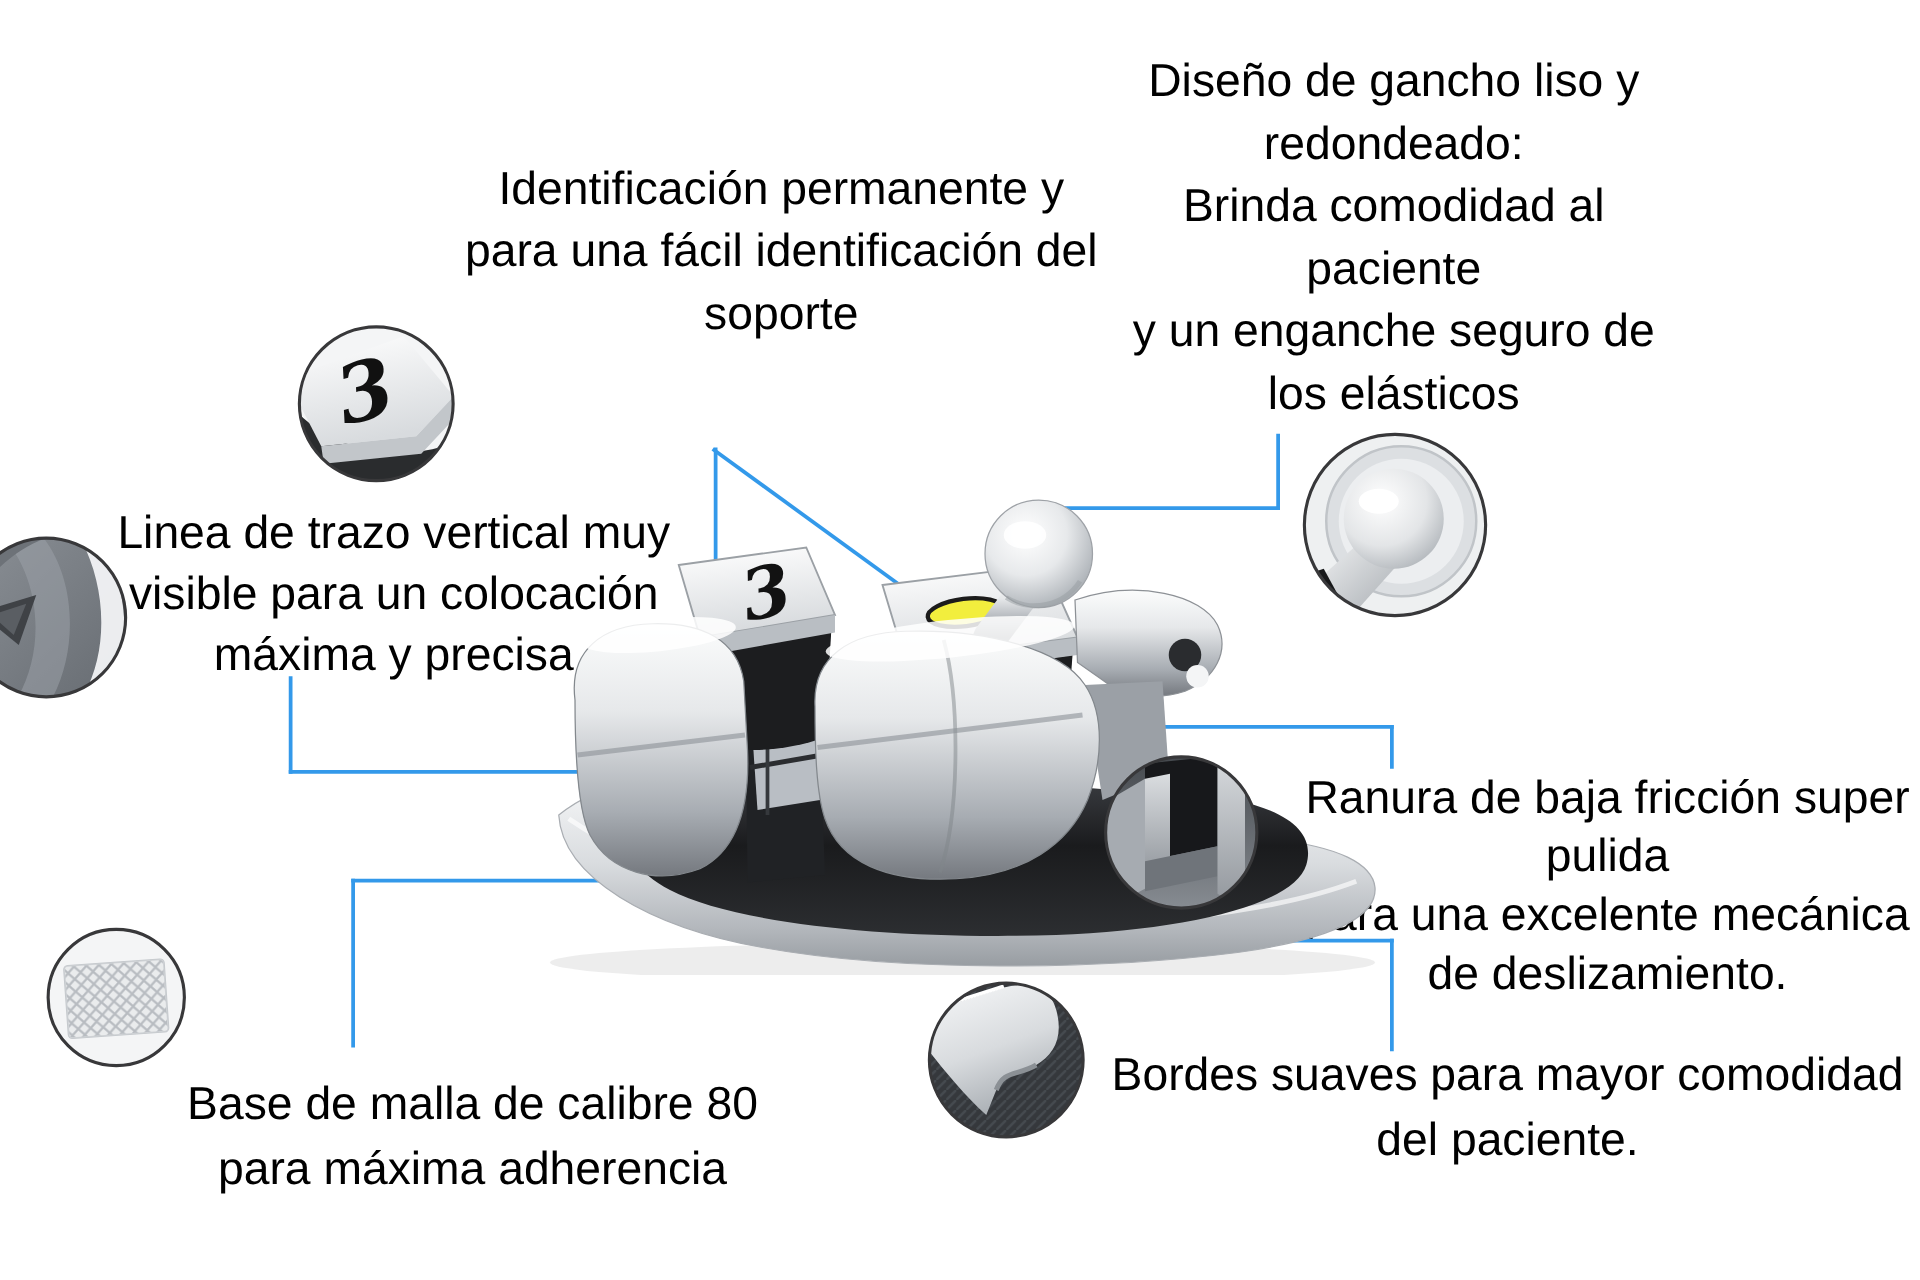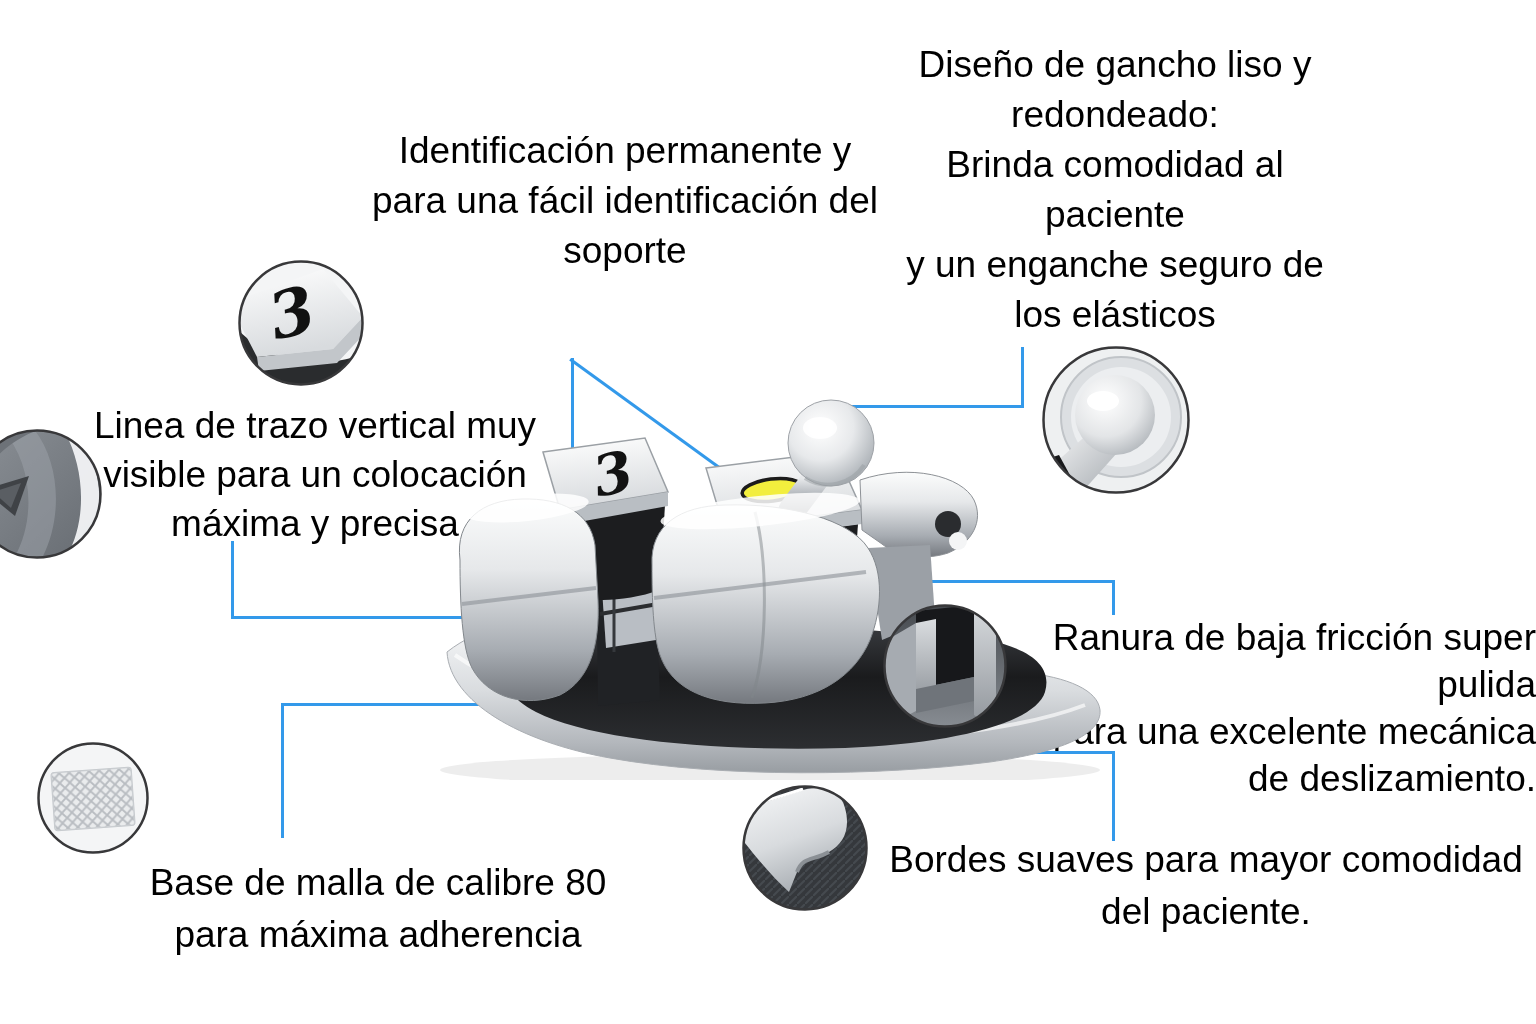--- a/index.html
+++ b/index.html
@@ -32,21 +32,21 @@
     <div>y un enganche seguro de</div>
     <div>los elásticos</div>
   </div>
 
   <div class="ann" style="left:75px;top:384px;width:480px;line-height:49px;margin-top:17px;">
     <div>Linea de trazo vertical muy</div>
     <div>visible para un colocación</div>
     <div>máxima y precisa</div>
   </div>
 
-  <div class="ann" style="left:1036px;top:614px;width:500px;line-height:47px;text-align:right;">
+  <div class="ann" style="left:1036px;top:614px;width:500px;line-height:47px;">
     <div>Ranura de baja fricción super</div>
     <div>pulida</div>
     <div>para una excelente mecánica</div>
     <div>de deslizamiento.</div>
   </div>
 
   <div class="ann" style="left:128px;top:833px;width:500px;line-height:52px;margin-top:24px;">
     <div>Base de malla de calibre 80</div>
     <div>para máxima adherencia</div>
   </div>

